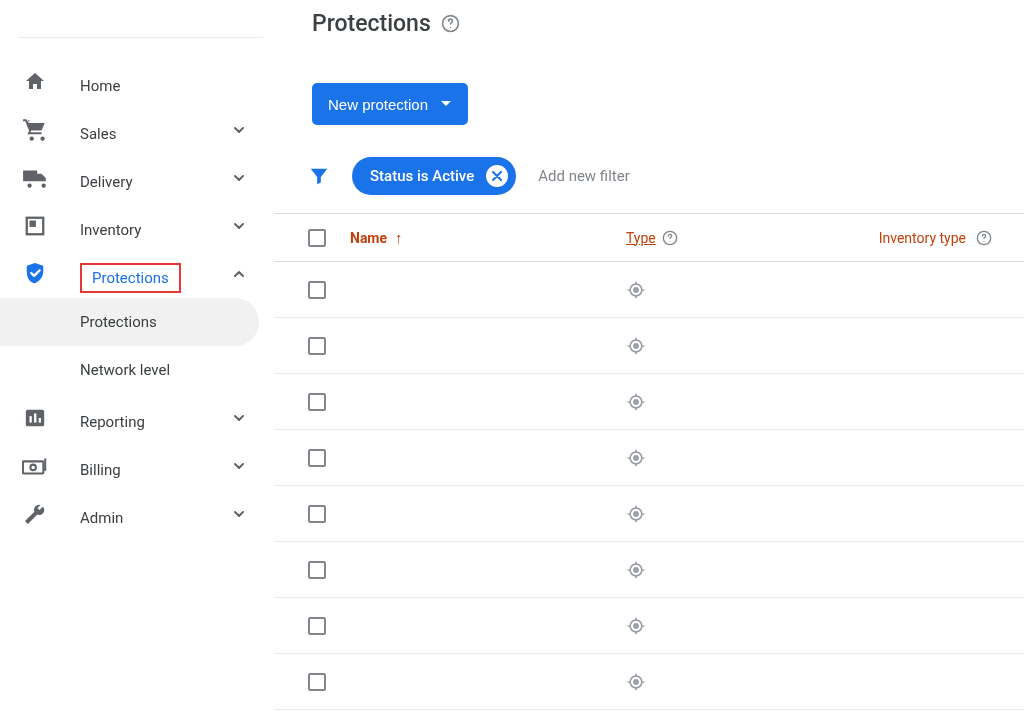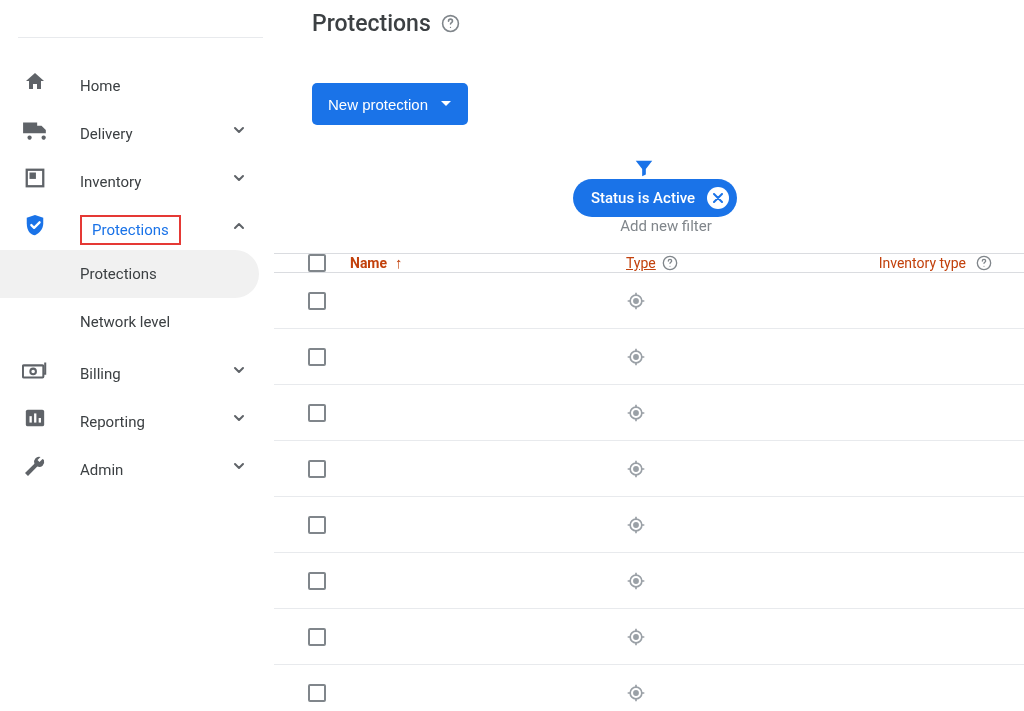--- a/index.html
+++ b/index.html
@@ -21,21 +21,21 @@
     .sub-item.active { background: #f1f1f1; border-radius: 0 24px 24px 0; margin-right: 14px; }
     .faded { color: #e8eaed; padding-left: 22px; font-size: 13px; margin-bottom: -6px;}
 
     
     .main { flex: 1; display: flex; flex-direction: column; min-width: 0; }
     .pghead { padding: 0 22px 0 38px; }
     .pgtitle { display: flex; align-items: center; font-size: 23px; font-weight: 500; color: #3c4043; margin-top: 10px; margin-bottom: 46px; }
     .pgtitle .help { margin-left: 10px; color: #80868b; display:flex; align-items:center; }
     .newbtn { display: inline-flex; align-items: center; background: #1a73e8; color: #fff; border: none; border-radius: 5px; height: 42px; padding: 0 16px; font-size: 15px; font-weight: 500; cursor: pointer; }
     .newbtn .tri { margin-left: 12px; }
-    .filterbar { display: flex; align-items: center; padding: 18px 22px 18px 34px; border-bottom: 1px solid #dadce0; margin-top: 14px; flex-direction: column; }
+    .filterbar { display: flex; align-items: center; padding: 18px 22px 18px 34px; border-bottom: 1px solid #dadce0; margin-top: 14px; }
     .funnel { color: #1a73e8; margin-right: 22px; display:flex; }
     .chip { display: inline-flex; align-items: center; background: #1a73e8; color: #fff; border-radius: 20px; height: 38px; padding: 0 8px 0 18px; font-size: 15px; font-weight: 500; }
     .chip .x { width: 22px; height: 22px; background: #fff; border-radius: 50%; display: flex; align-items: center; justify-content: center; color: #1a73e8; margin-left: 12px; font-size: 12px; font-weight: 700; cursor: pointer; }
     .addfilter { margin-left: 22px; color: #80868b; font-size: 15px; cursor: pointer; }
 
     .theadrow { display: flex; align-items: center; height: 48px; padding: 0 22px 0 34px; border-bottom: 1px solid #dadce0; font-size: 14px; color: #c2410c; }
     .col-cb { width: 42px; display:flex; align-items:center; }
     .col-name { flex: 0 0 236px; display:flex; align-items:center; gap:8px; font-weight:700; }
     .col-type { flex: 0 0 260px; display:flex; align-items:center; gap:6px; padding-left: 40px; text-decoration: underline; }
     .col-inv { flex: 1; display:flex; align-items:center; gap:10px; justify-content: flex-end; padding-right: 10px; }
@@ -61,20 +61,33 @@
         <li class="nav-item">
           <span class="icon">
             <svg width="24" height="24" viewBox="0 0 24 24" fill="currentColor">
               <path d="M12 3l9 8h-3v8h-4v-5h-4v5H6v-8H3l9-8z"></path>
             </svg>
           </span>
           <span class="label">Home</span>
         </li>
         <li class="nav-item">
           <span class="icon">
+            <svg width="26" height="26" viewBox="0 0 24 24" fill="currentColor">
+              <path d="M7 4h-2l-1-2H1v2h2l3.6 8.6L5 16h13v-2H7.8l.7-1.5H18l3-7H6.2L5.3 3H7zM7 20a2 2 0 1 0 0-0.01zM17 20a2 2 0 1 0 0-0.01z"></path>
+            </svg>
+          </span>
+          <span class="label">Sales</span>
+          <span class="chev">
+            <svg width="16" height="16" viewBox="0 0 24 24" fill="none" stroke="currentColor" stroke-width="3" stroke-linecap="round" stroke-linejoin="round">
+              <path d="M6 9l6 6 6-6"></path>
+            </svg>
+          </span>
+        </li>
+        <li class="nav-item">
+          <span class="icon">
             <svg width="26" height="22" viewBox="0 0 24 20" fill="currentColor">
               <path d="M1 3h13v10H1zM14 6h4l4 4v3h-8zM5 17a2 2 0 1 0 0-0.01zM18 17a2 2 0 1 0 0-0.01z"></path>
             </svg>
           </span>
           <span class="label">Delivery</span>
           <span class="chev">
             <svg width="16" height="16" viewBox="0 0 24 24" fill="none" stroke="currentColor" stroke-width="3" stroke-linecap="round" stroke-linejoin="round">
               <path d="M6 9l6 6 6-6"></path>
             </svg>
           </span>
@@ -104,45 +117,45 @@
           <span class="chev">
             <svg width="16" height="16" viewBox="0 0 24 24" fill="none" stroke="currentColor" stroke-width="3" stroke-linecap="round" stroke-linejoin="round">
               <path d="M6 15l6-6 6 6"></path>
             </svg>
           </span>
         </li>
         <ul class="subnav">
           <li class="sub-item active">Protections</li>
           <li class="sub-item">Network level</li>
         </ul>
-        <li class="nav-item">
-          <span class="icon">
-            <svg width="26" height="20" viewBox="0 0 28 20" fill="none" stroke="currentColor" stroke-width="2.2">
-              <rect x="1" y="5" width="22" height="13" rx="1"></rect>
-              <circle cx="12" cy="11.5" r="3"></circle>
-              <path d="M25 2v12h-2"></path>
-            </svg>
-          </span>
-          <span class="label">Billing</span>
-          <span class="chev">
-            <svg width="16" height="16" viewBox="0 0 24 24" fill="none" stroke="currentColor" stroke-width="3" stroke-linecap="round" stroke-linejoin="round">
-              <path d="M6 9l6 6 6-6"></path>
-            </svg>
-          </span>
-        </li>
         <li class="nav-item">
           <span class="icon">
             <svg width="22" height="22" viewBox="0 0 24 24" fill="currentColor">
               <rect x="2" y="3" width="20" height="18" rx="2"></rect>
               <rect x="6" y="10" width="2.5" height="7" fill="#fff"></rect>
               <rect x="11" y="7" width="2.5" height="10" fill="#fff"></rect>
               <rect x="16" y="12" width="2.5" height="5" fill="#fff"></rect>
             </svg>
           </span>
           <span class="label">Reporting</span>
+          <span class="chev">
+            <svg width="16" height="16" viewBox="0 0 24 24" fill="none" stroke="currentColor" stroke-width="3" stroke-linecap="round" stroke-linejoin="round">
+              <path d="M6 9l6 6 6-6"></path>
+            </svg>
+          </span>
+        </li>
+        <li class="nav-item">
+          <span class="icon">
+            <svg width="26" height="20" viewBox="0 0 28 20" fill="none" stroke="currentColor" stroke-width="2.2">
+              <rect x="1" y="5" width="22" height="13" rx="1"></rect>
+              <circle cx="12" cy="11.5" r="3"></circle>
+              <path d="M25 2v12h-2"></path>
+            </svg>
+          </span>
+          <span class="label">Billing</span>
           <span class="chev">
             <svg width="16" height="16" viewBox="0 0 24 24" fill="none" stroke="currentColor" stroke-width="3" stroke-linecap="round" stroke-linejoin="round">
               <path d="M6 9l6 6 6-6"></path>
             </svg>
           </span>
         </li>
         <li class="nav-item">
           <span class="icon">
             <svg width="24" height="24" viewBox="0 0 24 24" fill="currentColor">
               <path d="M21 6.5a5 5 0 0 1-6.7 6.1L5 22l-3-3 9.4-9.3A5 5 0 0 1 17.5 3l-3 3 2 2 3-3c.9.4 1.5 1 1.5 1.5z"></path>

